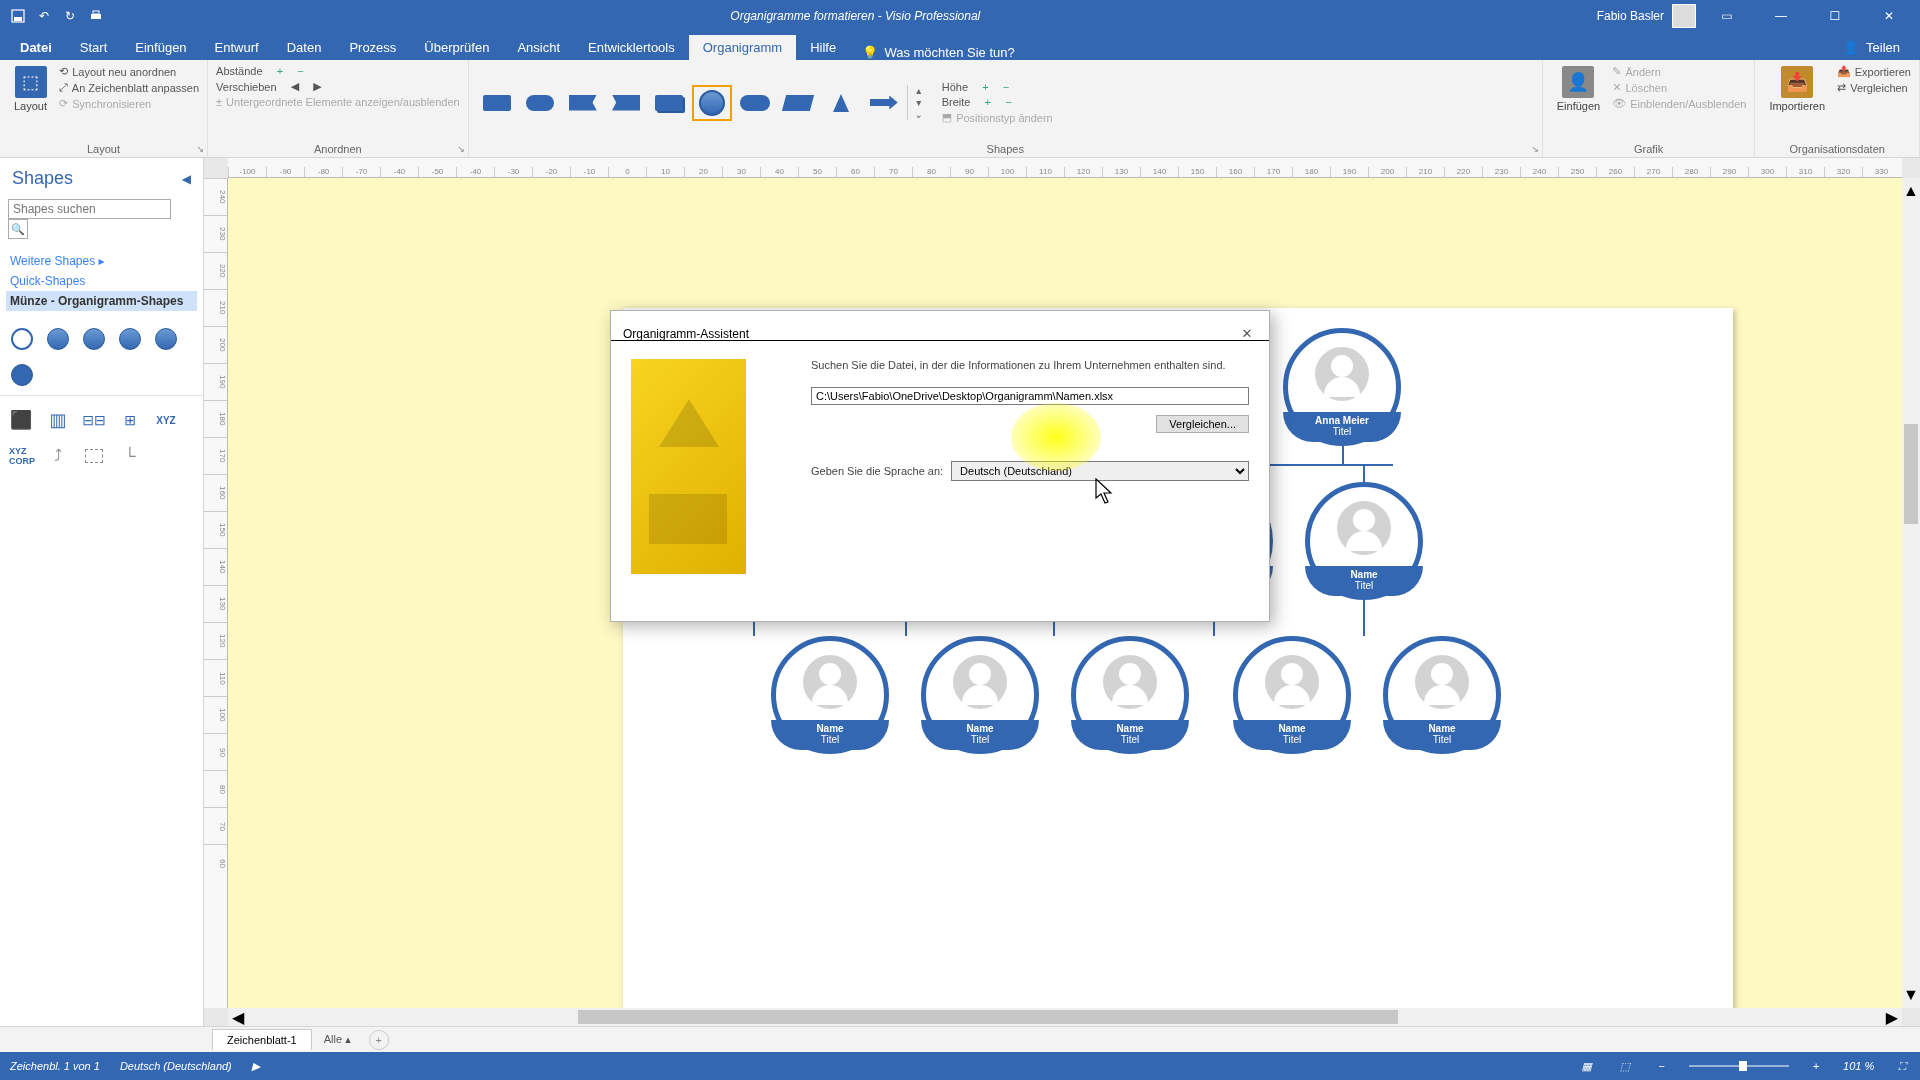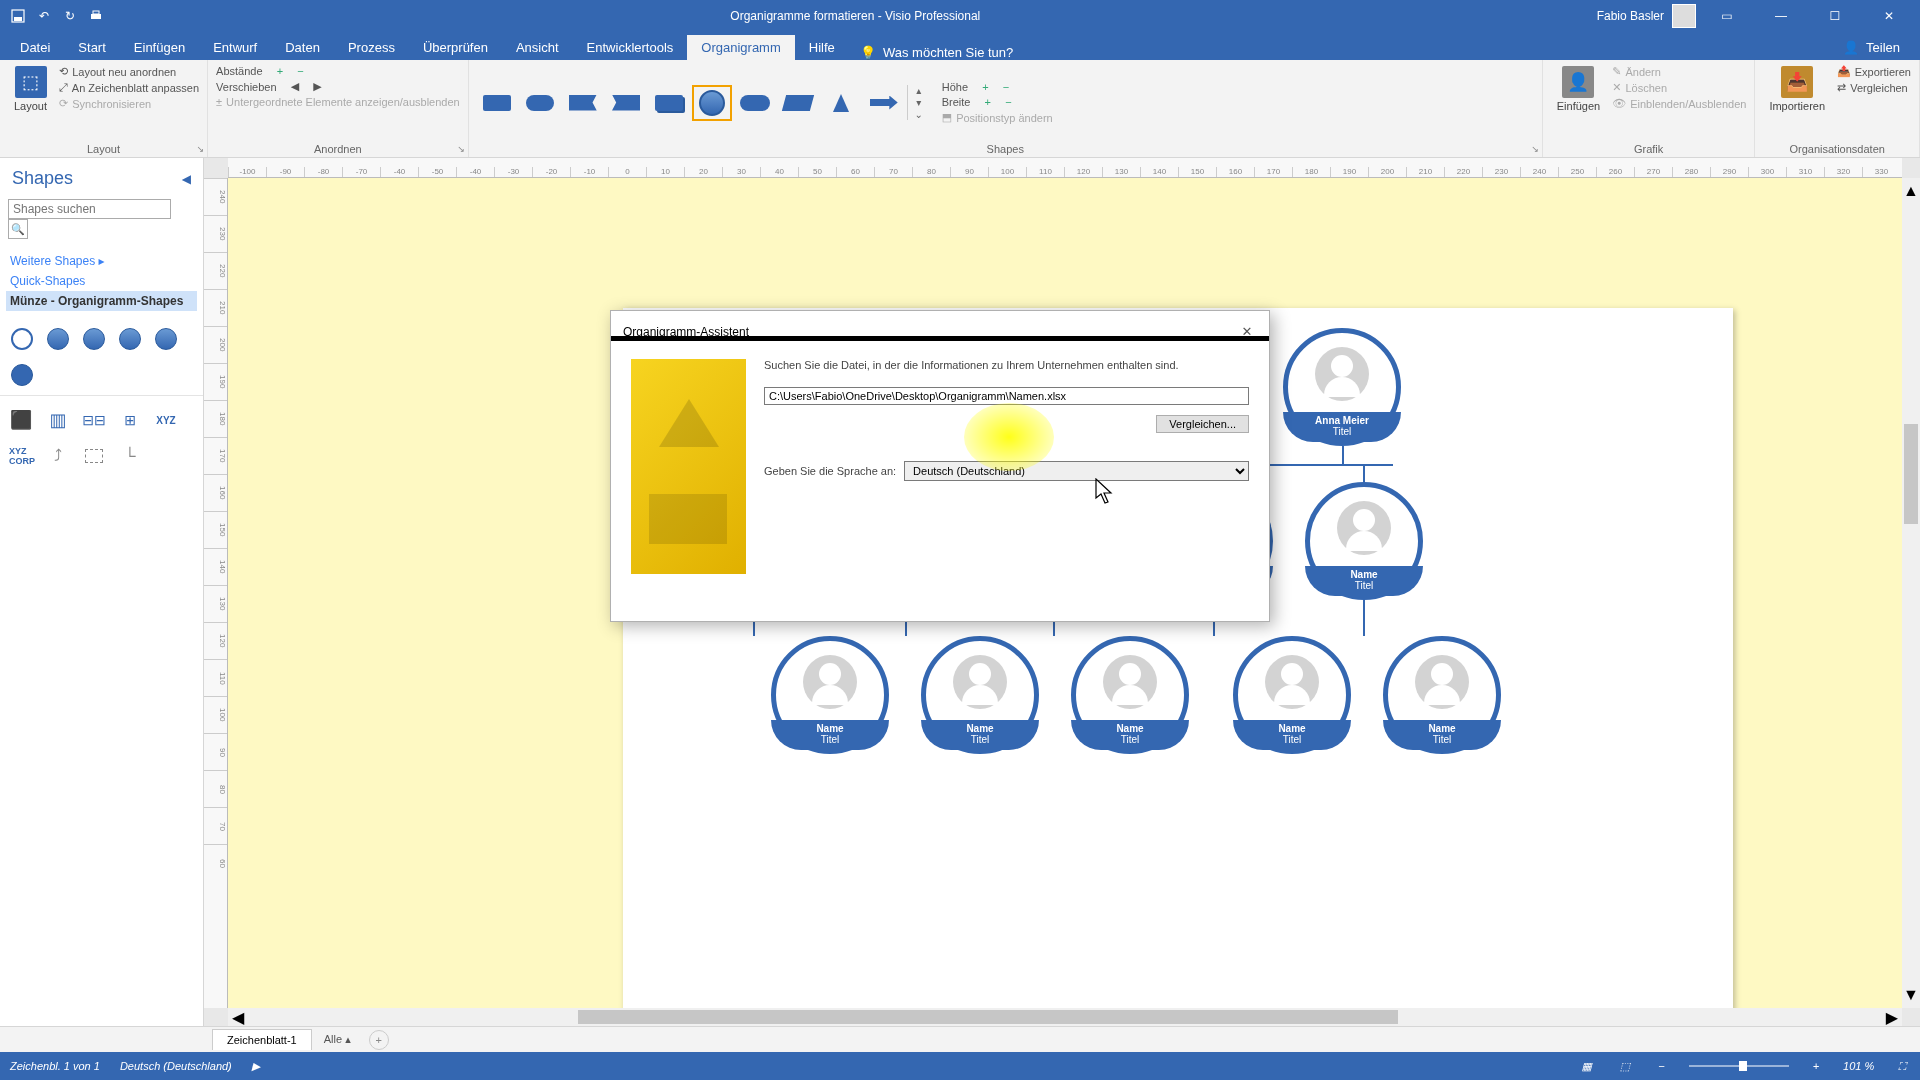--- a/index.html
+++ b/index.html
@@ -2,30 +2,30 @@
 <html><head>
 <meta charset="utf-8">
 <style>
 * { margin: 0; padding: 0; box-sizing: border-box; font-family: "Segoe UI", Arial, sans-serif; }
 body { background: #fff; overflow: hidden; width: 1920px; height: 1080px; position: relative; }
 
 
 .titlebar { height: 32px; background: #3467b1; color: #fff; display: flex; align-items: center; font-size: 12px; }
 .titlebar .qat { display: flex; align-items: center; gap: 10px; padding: 0 10px; }
 .titlebar .qat-icon { width: 16px; height: 16px; display: flex; align-items: center; justify-content: center; color: #fff; }
-.titlebar .title-center { flex: 1; text-align: center; }
+.titlebar .title-center { flex: 1; text-align: center; font-style: italic; }
 .titlebar .user-section { display: flex; align-items: center; gap: 8px; padding-right: 8px; }
 .titlebar .avatar { width: 24px; height: 24px; background: #ddd; border: 1px solid #fff; }
 .titlebar .win-btn { width: 46px; height: 32px; display: flex; align-items: center; justify-content: center; color: #fff; }
 
 
 .tabstrip { height: 28px; background: #3467b1; display: flex; align-items: flex-end; padding: 0 6px; }
 .tab { padding: 5px 14px; color: #fff; font-size: 13px; cursor: pointer; }
 .tab.active { background: #f3f3f3; color: #3467b1; }
-.tab.file { font-weight: normal; }
+.tab.file { font-weight: bold; }
 .tabstrip .tell-me { display: flex; align-items: center; gap: 6px; color: #fff; font-size: 13px; padding: 0 12px; }
 .tabstrip .spacer { flex: 1; }
 .tabstrip .share { color: #fff; font-size: 13px; padding: 5px 14px; display:flex; align-items:center; gap:6px;}
 
 
 .ribbon { height: 98px; background: #f3f3f3; border-bottom: 1px solid #d6d6d6; display: flex; }
 .ribbon-group { border-right: 1px solid #e1e1e1; display: flex; flex-direction: column; padding: 4px 8px 0; position:relative;}
 .ribbon-group .group-content { flex: 1; display: flex; align-items: flex-start; gap: 6px; }
 .ribbon-group .group-label { text-align: center; font-size: 11px; color: #666; padding: 2px 0; }
 .ribbon-group .launcher { position:absolute; right:3px; bottom:3px; font-size:9px; color:#888;}
@@ -70,27 +70,27 @@
 .org-circle .person-icon { width: 54px; height: 54px; border-radius: 50%; background: #d3d3d3; position:relative; display:flex; align-items:center; justify-content:center;}
 .org-circle .person-icon::before { content:""; width:22px; height:22px; border-radius:50%; background:#fff; position:absolute; top:8px;}
 .org-circle .person-icon::after { content:""; width:36px; height:20px; border-radius:18px 18px 0 0; background:#fff; position:absolute; bottom:4px;}
 .org-label { background: #3467b1; color: #fff; text-align: center; font-size: 10px; padding: 3px 0 5px; margin-top: -34px; position:relative; border-radius: 0 0 60px 60px; width:118px;}
 .org-label .l1 { font-weight: bold; }
 .org-connector { position: absolute; background: #3467b1; }
 
 
 .dialog-backdrop { position: absolute; inset: 0; pointer-events: none; }
 .dialog { position: absolute; left: 610px; top: 310px; width: 660px; background: #fff; box-shadow: 4px 4px 16px rgba(0,0,0,0.3); border: 1px solid #b0b0b0; pointer-events: auto; }
-.dialog-title { height: 30px; display: flex; align-items: center; justify-content: space-between; padding: 16px 8px 0 12px; font-size: 12px; border-bottom: 5px solid #000000;}
+.dialog-title { height: 30px; display: flex; align-items: center; justify-content: space-between; padding: 16px 8px 0 12px; font-size: 12px; border-bottom: 1px solid #000000;}
 .dialog-close { width: 28px; height: 22px; display: flex; align-items: center; justify-content: center; font-size: 13px; color: #555; }
 .dialog-body { padding: 18px 20px 14px; display: flex; gap: 18px; min-height: 280px; }
 .dialog-img { width: 115px; height: 215px; background: linear-gradient(135deg,#f7d420,#e0b000); flex: none; position:relative;}
 .dialog-img::after{ content:""; position:absolute; left:18px; bottom:30px; width:78px; height:50px; background: rgba(0,0,0,0.12);}
 .dialog-img::before{ content:""; position:absolute; left:28px; top:40px; width:0; height:0; border-left:30px solid transparent; border-right:30px solid transparent; border-bottom:48px solid rgba(0,0,0,0.14);}
-.dialog-content { flex: 1; font-size: 11px; color: #444; }
+.dialog-content { flex: 1; font-size: 11px; color: #444; margin-left: 47px; }
 .dialog-content .instr { margin-bottom: 16px; }
 .field-row { margin-bottom: 10px; }
 .field-row input[type=text] { width: 100%; border: 1px solid #7a7a7a; padding: 2px 4px; font-size: 11px; }
 .browse-row { text-align: right; margin-bottom: 28px; position:relative;}
 .browse-row button { font-size: 11px; padding: 2px 12px; border: 1px solid #adadad; background: #e1e1e1; }
 .highlight-spot { position: absolute; left: 200px; top: -12px; width: 90px; height: 68px; background: radial-gradient(ellipse, rgba(255,255,0,0.9), rgba(255,255,0,0)); border-radius:50%; pointer-events:none;}
 .lang-row { display: flex; align-items: center; gap: 8px; }
 .lang-row select { flex: 1; font-size: 11px; padding: 2px 4px; border: 1px solid #7a7a7a; }
 .dialog-buttons { border-top: 1px solid #e4e4e4; padding: 10px 14px; display: flex; justify-content: flex-end; gap: 8px; }
 .dialog-buttons button { font-size: 11px; padding: 3px 14px; border: 1px solid #adadad; background: #e1e1e1; min-width: 88px; }

